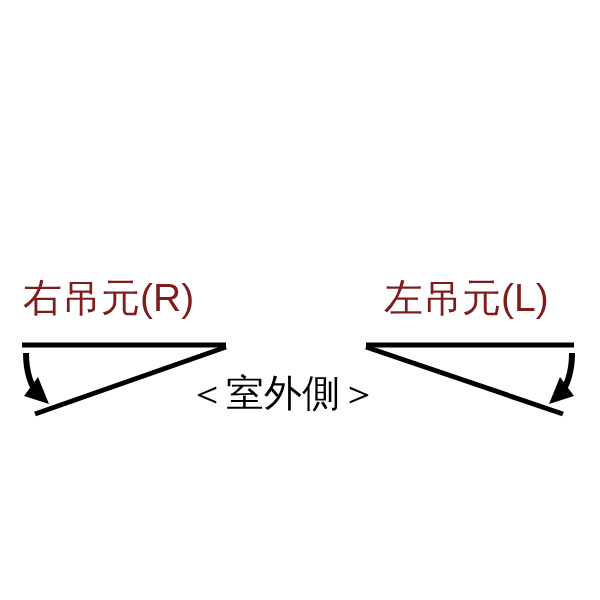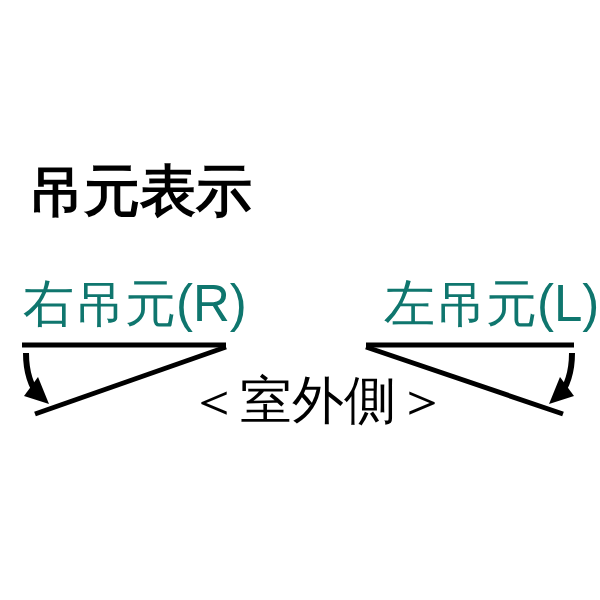--- a/index.html
+++ b/index.html
@@ -27,58 +27,57 @@
     font-size: 56px;
     line-height: 1.0;
     font-weight: bold;
     letter-spacing: 0px;
     color: #000000;
     white-space: nowrap;
   }
   .hinge-label {
     position: absolute;
     top: 278px;
-    font-size: 51px;
+    font-size: 39px;
     line-height: 1.0;
     font-weight: normal;
     letter-spacing: 0px;
-    color: #0f766e;
+    color: #7f1d1d;
     white-space: nowrap;
   }
   .hinge-label.left {
     left: 23px;
   }
   .hinge-label.right {
     left: 384px;
   }
   .outside-label {
     position: absolute;
     left: 188px;
     top: 374px;
-    font-size: 52px;
+    font-size: 38px;
     line-height: 1.0;
     font-weight: normal;
     letter-spacing: 0px;
     color: #000000;
     white-space: nowrap;
   }
   svg.diagram {
     position: absolute;
     left: 0;
     top: 0;
     width: 600px;
     height: 600px;
   }
 </style>
 </head>
 <body style="background: rgb(255, 255, 255);">
 
 <div id="canvas">
 
-  <div class="title">吊元表示</div>
 
   <div class="hinge-label left">右吊元(R)</div>
 
   <div class="hinge-label right">左吊元(L)</div>
 
   <svg class="diagram" viewBox="0 0 600 600">
     <g>
       <line id="bar-0" stroke="#000000" stroke-width="5" stroke-linecap="butt" x1="22" y1="345" x2="226" y2="345"></line>
       <line id="diag-0" stroke="#000000" stroke-width="5" stroke-linecap="butt" x1="226" y1="347" x2="35" y2="414"></line>
       <path id="arrowpath-0" fill="none" stroke="#000000" stroke-width="6" stroke-linecap="butt" d="M26,353 C26,372 31,387 40,398"></path>

